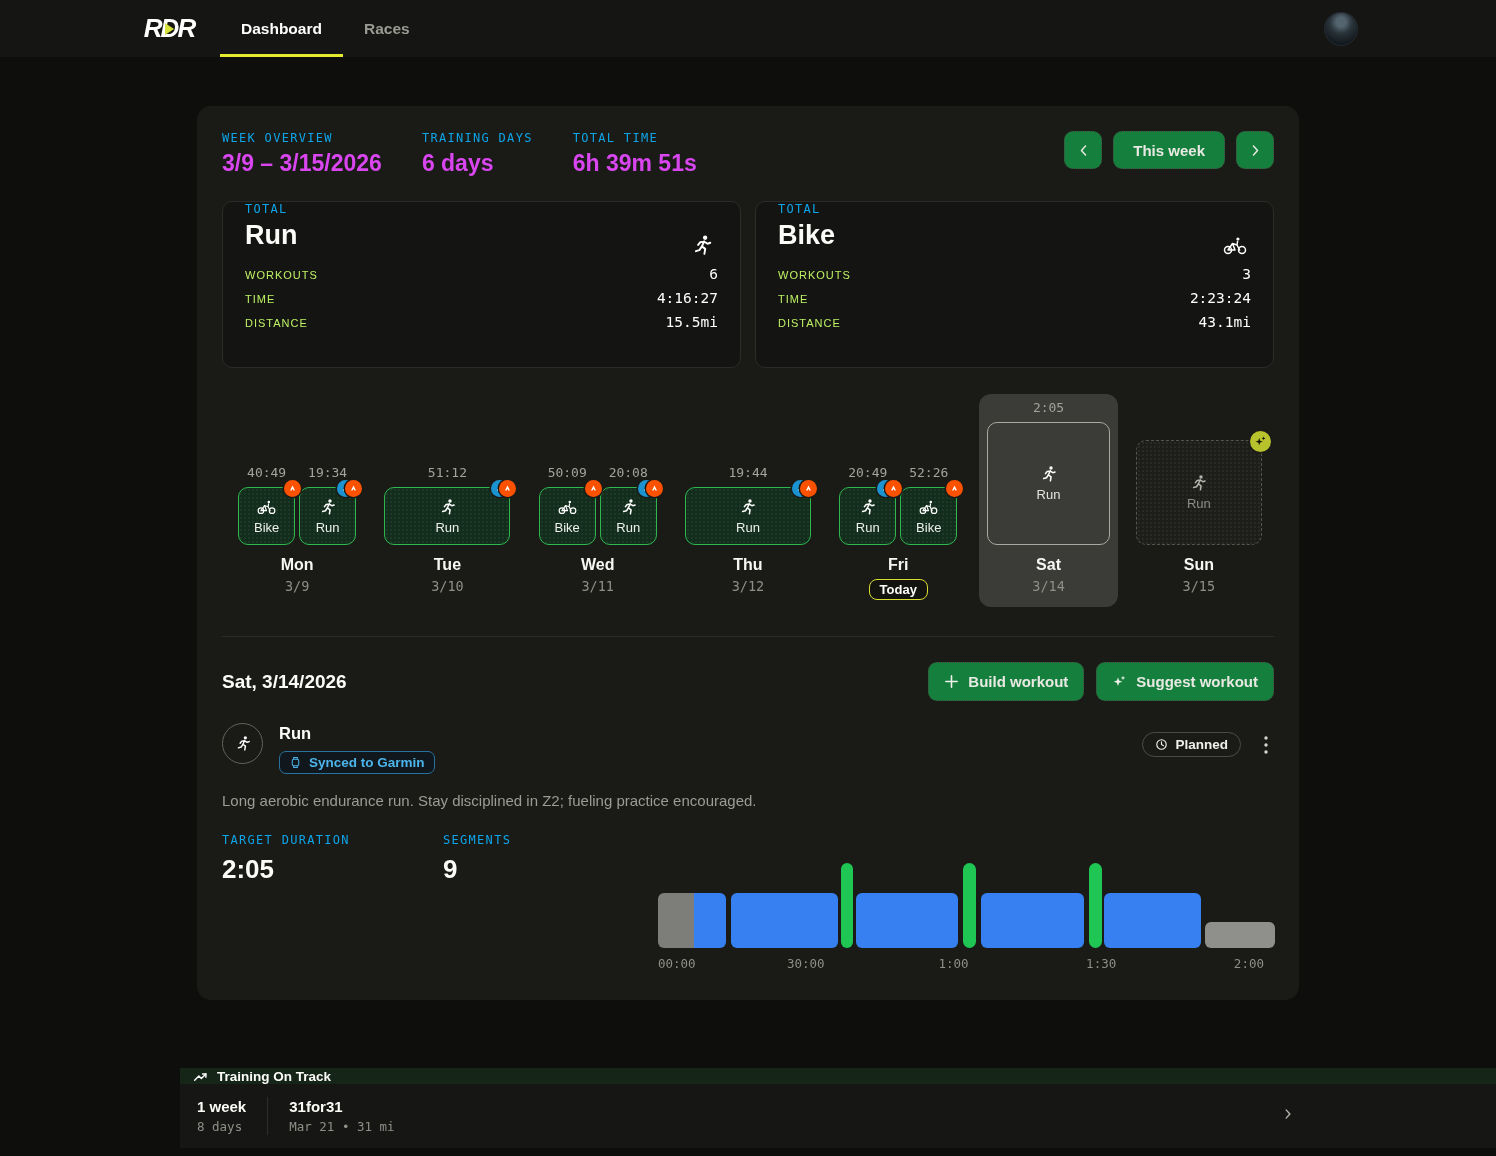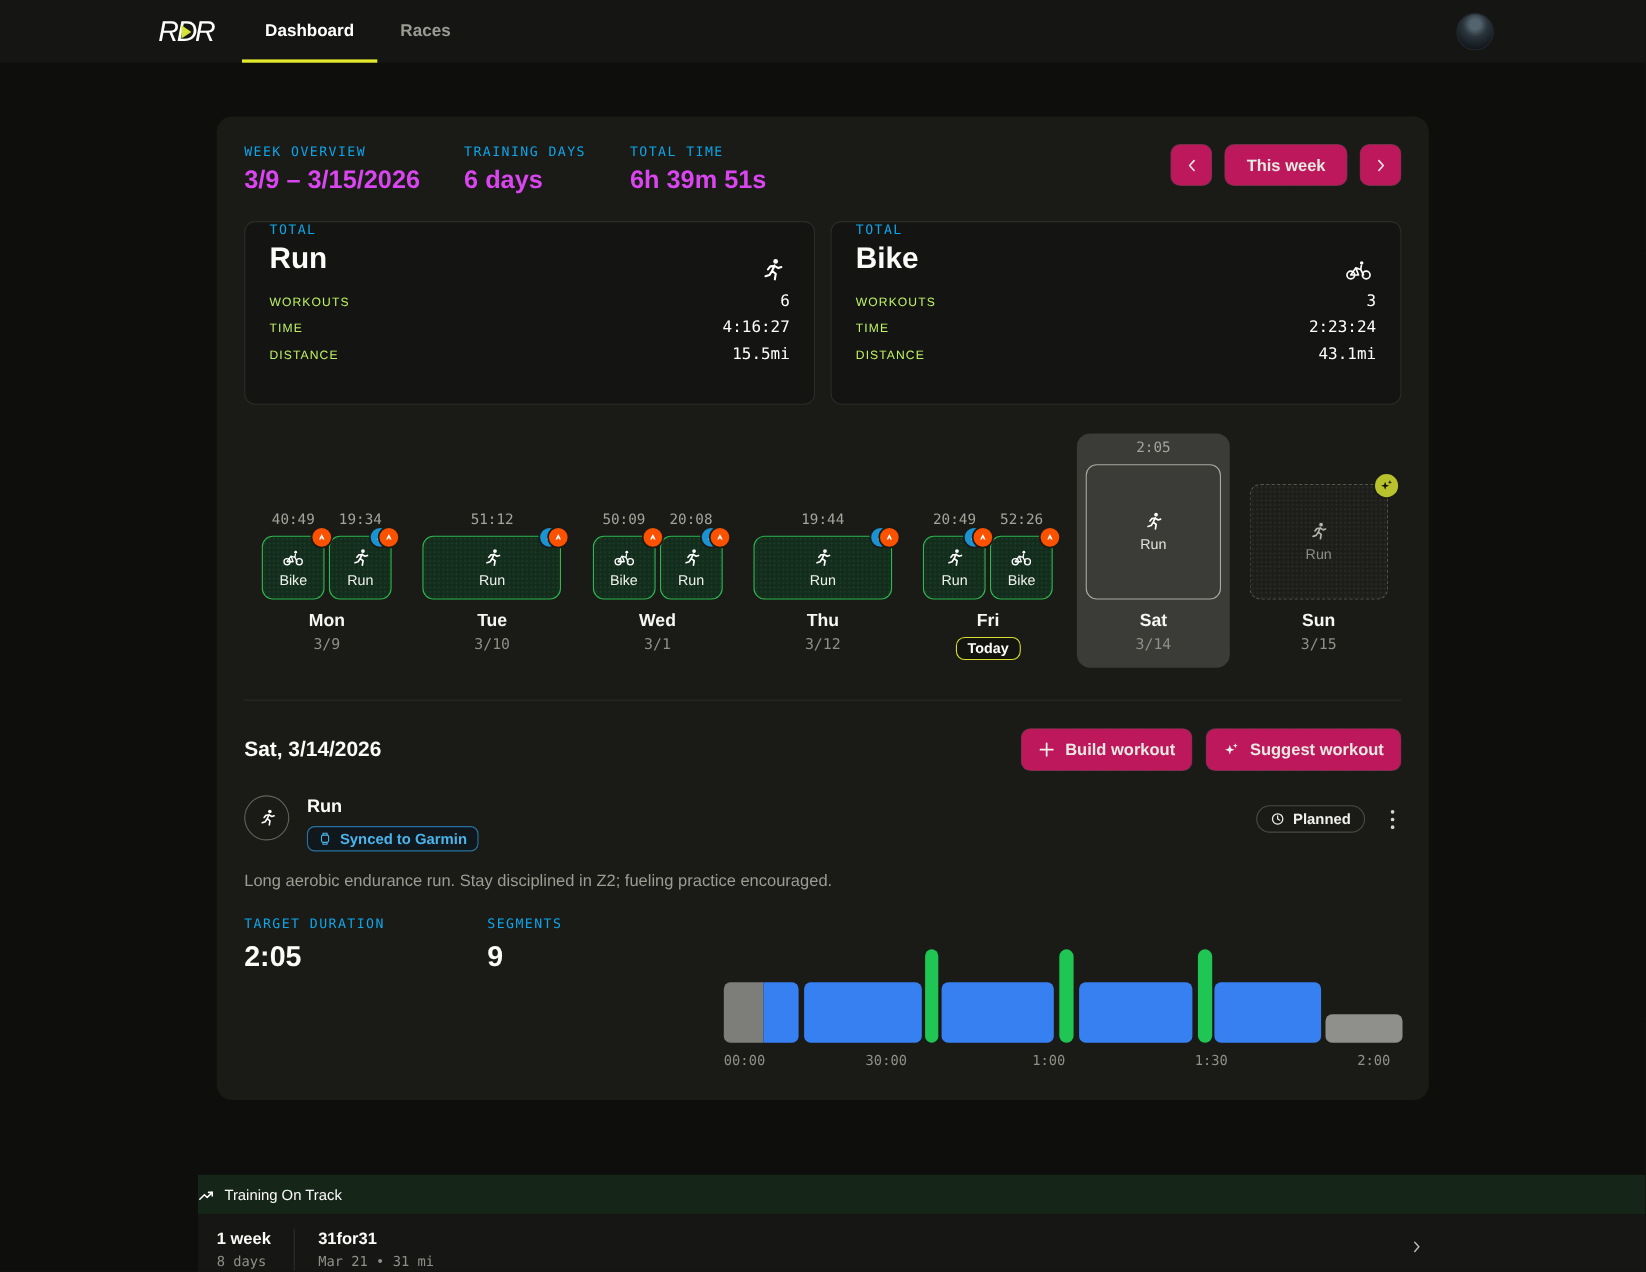--- a/index.html
+++ b/index.html
@@ -8,42 +8,42 @@
     background:#0e0e0c;color:#f2f2ef;
     font-family:"Liberation Sans",sans-serif;
     -webkit-font-smoothing:antialiased;
   }
   .dotted{background-image:radial-gradient(rgba(255,255,255,0.055) 1px, transparent 1.1px);background-size:4px 4px}
 
   
   .topnav{position:absolute;top:0;left:0;right:0;height:57px;background:#151513;
     display:flex;align-items:stretch;padding:0 138px 0 142px;box-sizing:border-box}
   .logo{align-self:center;position:relative;width:54px;height:32px;margin-right:24px;
-    font-weight:400;font-style:italic;font-size:26px;letter-spacing:-2px;color:#fff;
+    font-weight:700;font-style:italic;font-size:26px;letter-spacing:-2px;color:#fff;
     display:flex;align-items:center;justify-content:center;user-select:none}
   .logo .tri{position:absolute;left:23px;top:10px;width:0;height:0;
     border-left:9px solid #d6e23a;border-top:6px solid transparent;border-bottom:6px solid transparent}
   .tabs{display:flex;align-items:stretch}
   .tab{display:flex;align-items:center;padding:0 21px;font-size:15.5px;font-weight:700;color:#9b9b94;position:relative;cursor:pointer}
   .tab.active{color:#ffffff}
   .tab.active::after{content:"";position:absolute;left:0;right:0;bottom:0;height:3px;background:#e4ea2d}
   .avatar{margin-left:auto;align-self:center;width:34px;height:34px;border-radius:50%;
     background:radial-gradient(circle at 50% 30%, #54646f 0 16%, #2a343b 38%, #10161a 78%);
     box-shadow:inset 0 0 0 1px #23292e}
 
   
   .main-card{position:absolute;left:197px;top:106px;width:1102px;height:894px;background:#1a1a17;
     border-radius:14px;box-sizing:border-box;padding:25px}
 
   .wk-head{display:flex;align-items:flex-start}
   .stat-block{margin-right:40px}
   .kicker{font-family:"DejaVu Sans Mono",monospace;font-size:12px;letter-spacing:1.3px;color:#0ea5e9}
   .stat-big{font-size:23px;font-weight:800;margin-top:5px;color:#d946ef}
   .wk-nav{margin-left:auto;display:flex;gap:11px;align-items:center}
-  .btn{background:#be185d;border:1px dotted #47473f;border-radius:9px;color:#e9e9e3;cursor:pointer}
+  .btn{background:#15803d;border:1px dotted #47473f;border-radius:9px;color:#e9e9e3;cursor:pointer}
   .icon-btn{width:36px;height:36px;display:flex;align-items:center;justify-content:center}
   .icon-btn svg{width:13px;height:13px;color:#e9e9e3}
   .this-week-btn{height:36px;padding:0 19px;display:flex;align-items:center;font-size:15px;font-weight:700}
 
   
   .totals-row{display:flex;gap:14px;margin-top:24px}
   .total-card{flex:1;background:#141412;border:1px solid #2b2b28;border-radius:10px;
     padding:0 22px;box-sizing:border-box;height:167px;position:relative}
   .sport-name{font-size:27px;font-weight:800;margin-top:4px;color:#fbfbf8}
   .total-icon{position:absolute;top:32px;right:26px;width:24px;height:24px;color:#fff}
@@ -128,22 +128,22 @@
   .seg-short{height:26px}
   .join-r{border-top-right-radius:0;border-bottom-right-radius:0}
   .join-l{border-top-left-radius:0;border-bottom-left-radius:0}
   .seg-ticks{position:absolute;left:0;top:93px;width:618px;height:16px}
   .tick{position:absolute;transform:translateX(-50%);font-family:"DejaVu Sans Mono",monospace;
     font-size:12.5px;color:#8f8f88;white-space:nowrap}
   .tick.first{transform:none}
 
   
   .bottom{position:absolute;left:180px;right:0;top:1068px;height:88px}
-  .banner{height:36px;background:#152517;display:flex;align-items:center;gap:9px;
-    font-size:13.5px;font-weight:400;color:#fbfbf8}
+  .banner{height:16px;background:#152517;display:flex;align-items:center;gap:9px;padding-left:13px;
+    font-size:13.5px;font-weight:700;color:#fbfbf8}
   .banner svg{width:15px;height:13px;color:#fff}
   .race-row{height:64px;background:#161614;display:flex;align-items:center;padding-left:17px;position:relative}
   .race-main{font-size:15px;font-weight:700;color:#fbfbf8}
   .race-sub{margin-top:4px;font-family:"DejaVu Sans Mono",monospace;font-size:12.5px;color:#8f8f88}
   .race-div{width:1px;height:38px;background:#2d2d29;margin:0 21px}
   .race-chevron{position:absolute;left:1102px;top:50%;transform:translateY(-50%);cursor:pointer}
   .race-chevron svg{width:12px;height:14px;color:#b8b8b1}
 </style>
 </head>
 <body>
@@ -391,21 +391,21 @@
                     <svg viewBox="0 0 16 16">
                       <path d="M4.4 10.8 L8 3.6 L11.6 10.8 H9.3 L8 8.2 L6.7 10.8 Z" fill="#fff"></path>
                     </svg>
                   </span>
                 </div>
               </div>
             </div>
           </div>
         </div>
         <div class="day-name">Wed</div>
-        <div class="day-date">3/1</div>
+        <div class="day-date">3/11</div>
       </div>
       <div class="day-col">
         <div class="tiles-zone">
           <div class="tiles-row">
             <div class="tile-wrap">
               <div class="tile-time">19:44</div>
               <div class="tile tile-green dotted w-single">
                 <svg class="t-icon">
                   <use href="#sym-run"></use>
                 </svg>

